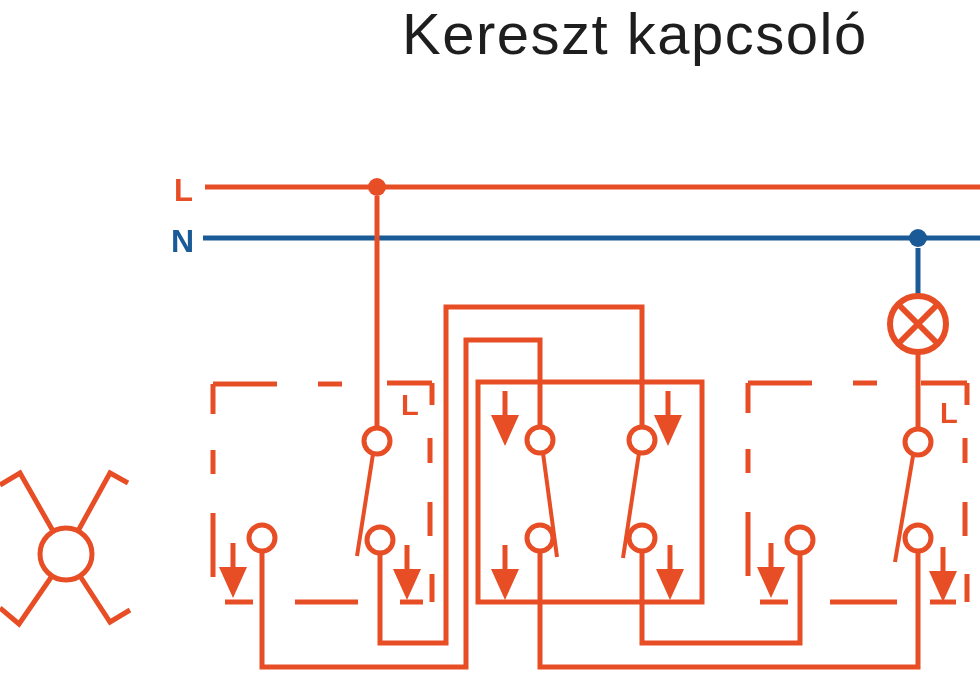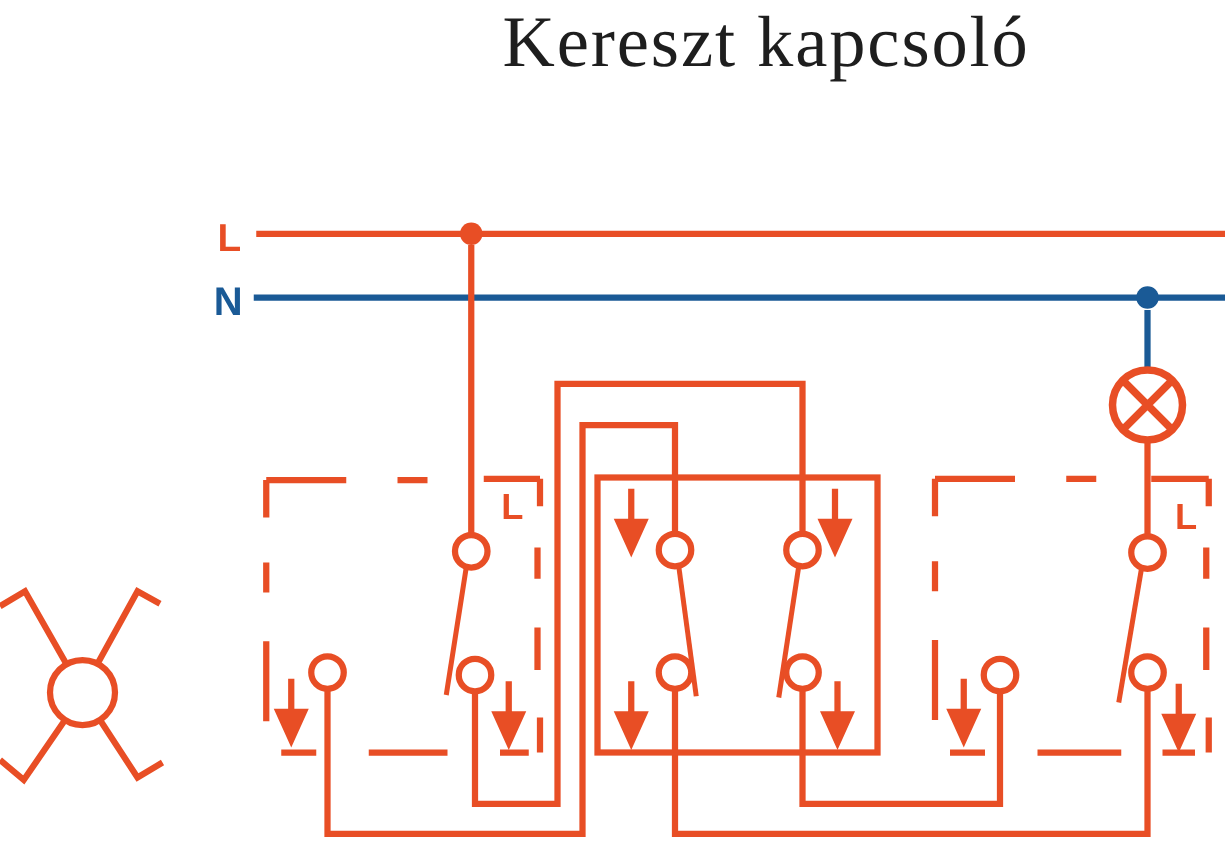--- a/index.html
+++ b/index.html
@@ -13,21 +13,21 @@
     width:980px;height:690px;
     background:var(--c-background);
     font-family:"Liberation Sans",sans-serif;
     overflow:hidden;position:relative;
   }
   .canvas{position:absolute;left:0;top:0;width:980px;height:690px;}
   .diagram-title{
     position:absolute;left:402px;top:0px;
     font-size:58px;font-weight:300;letter-spacing:1.5px;
     color:var(--c-title);white-space:nowrap;
-    font-family:Liberation Serif, serif;
+    font-family:Liberation Sans, sans-serif;
   }
   svg{position:absolute;left:0;top:0;}
   .lw{stroke:var(--c-live);stroke-width:5;fill:none;stroke-linecap:butt;}
   .nw{stroke:var(--c-neutral);stroke-width:5;fill:none;}
   .lever{stroke:var(--c-live);stroke-width:4;fill:none;}
   .term{stroke:var(--c-live);stroke-width:5;fill:#ffffff;}
   .dot-l{fill:var(--c-live);stroke:none;}
   .dot-n{fill:var(--c-neutral);stroke:none;}
   .lamp{stroke:var(--c-live);stroke-width:6;fill:#ffffff;}
   .lampx{stroke:var(--c-live);stroke-width:6;fill:none;}

